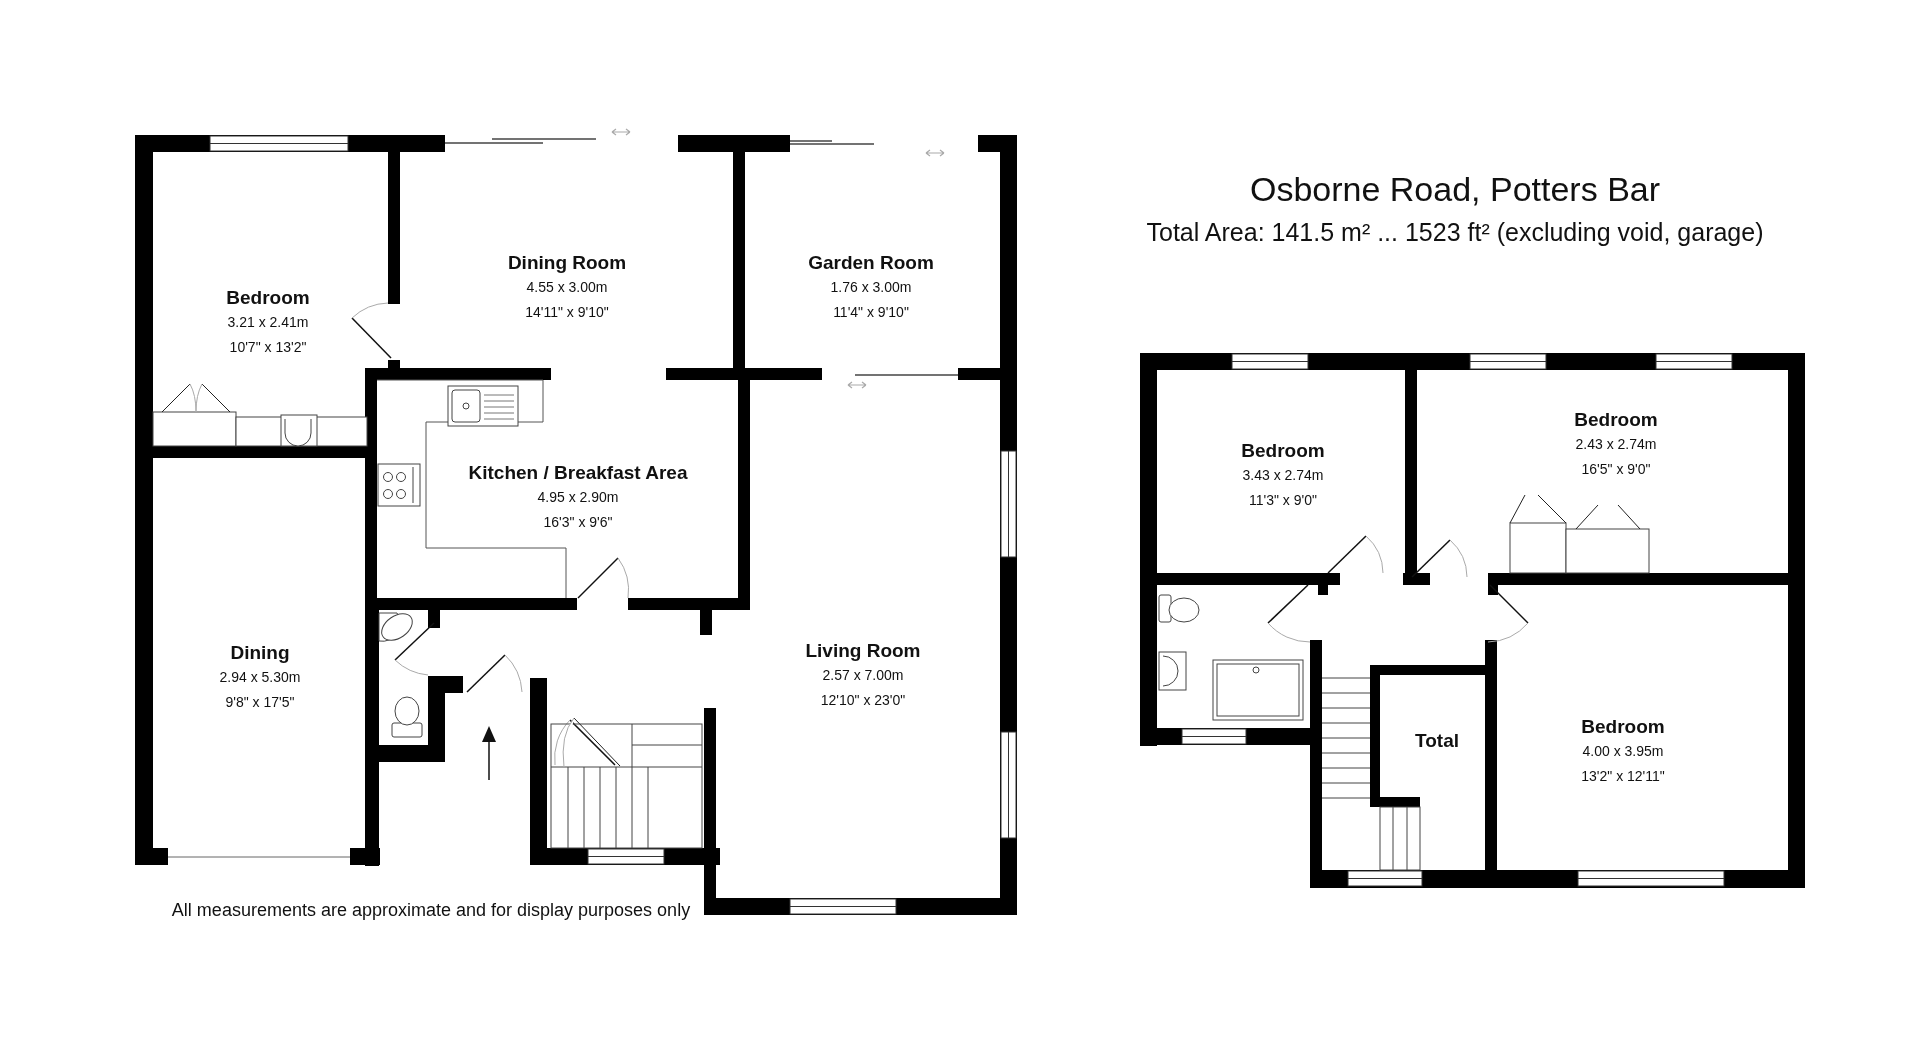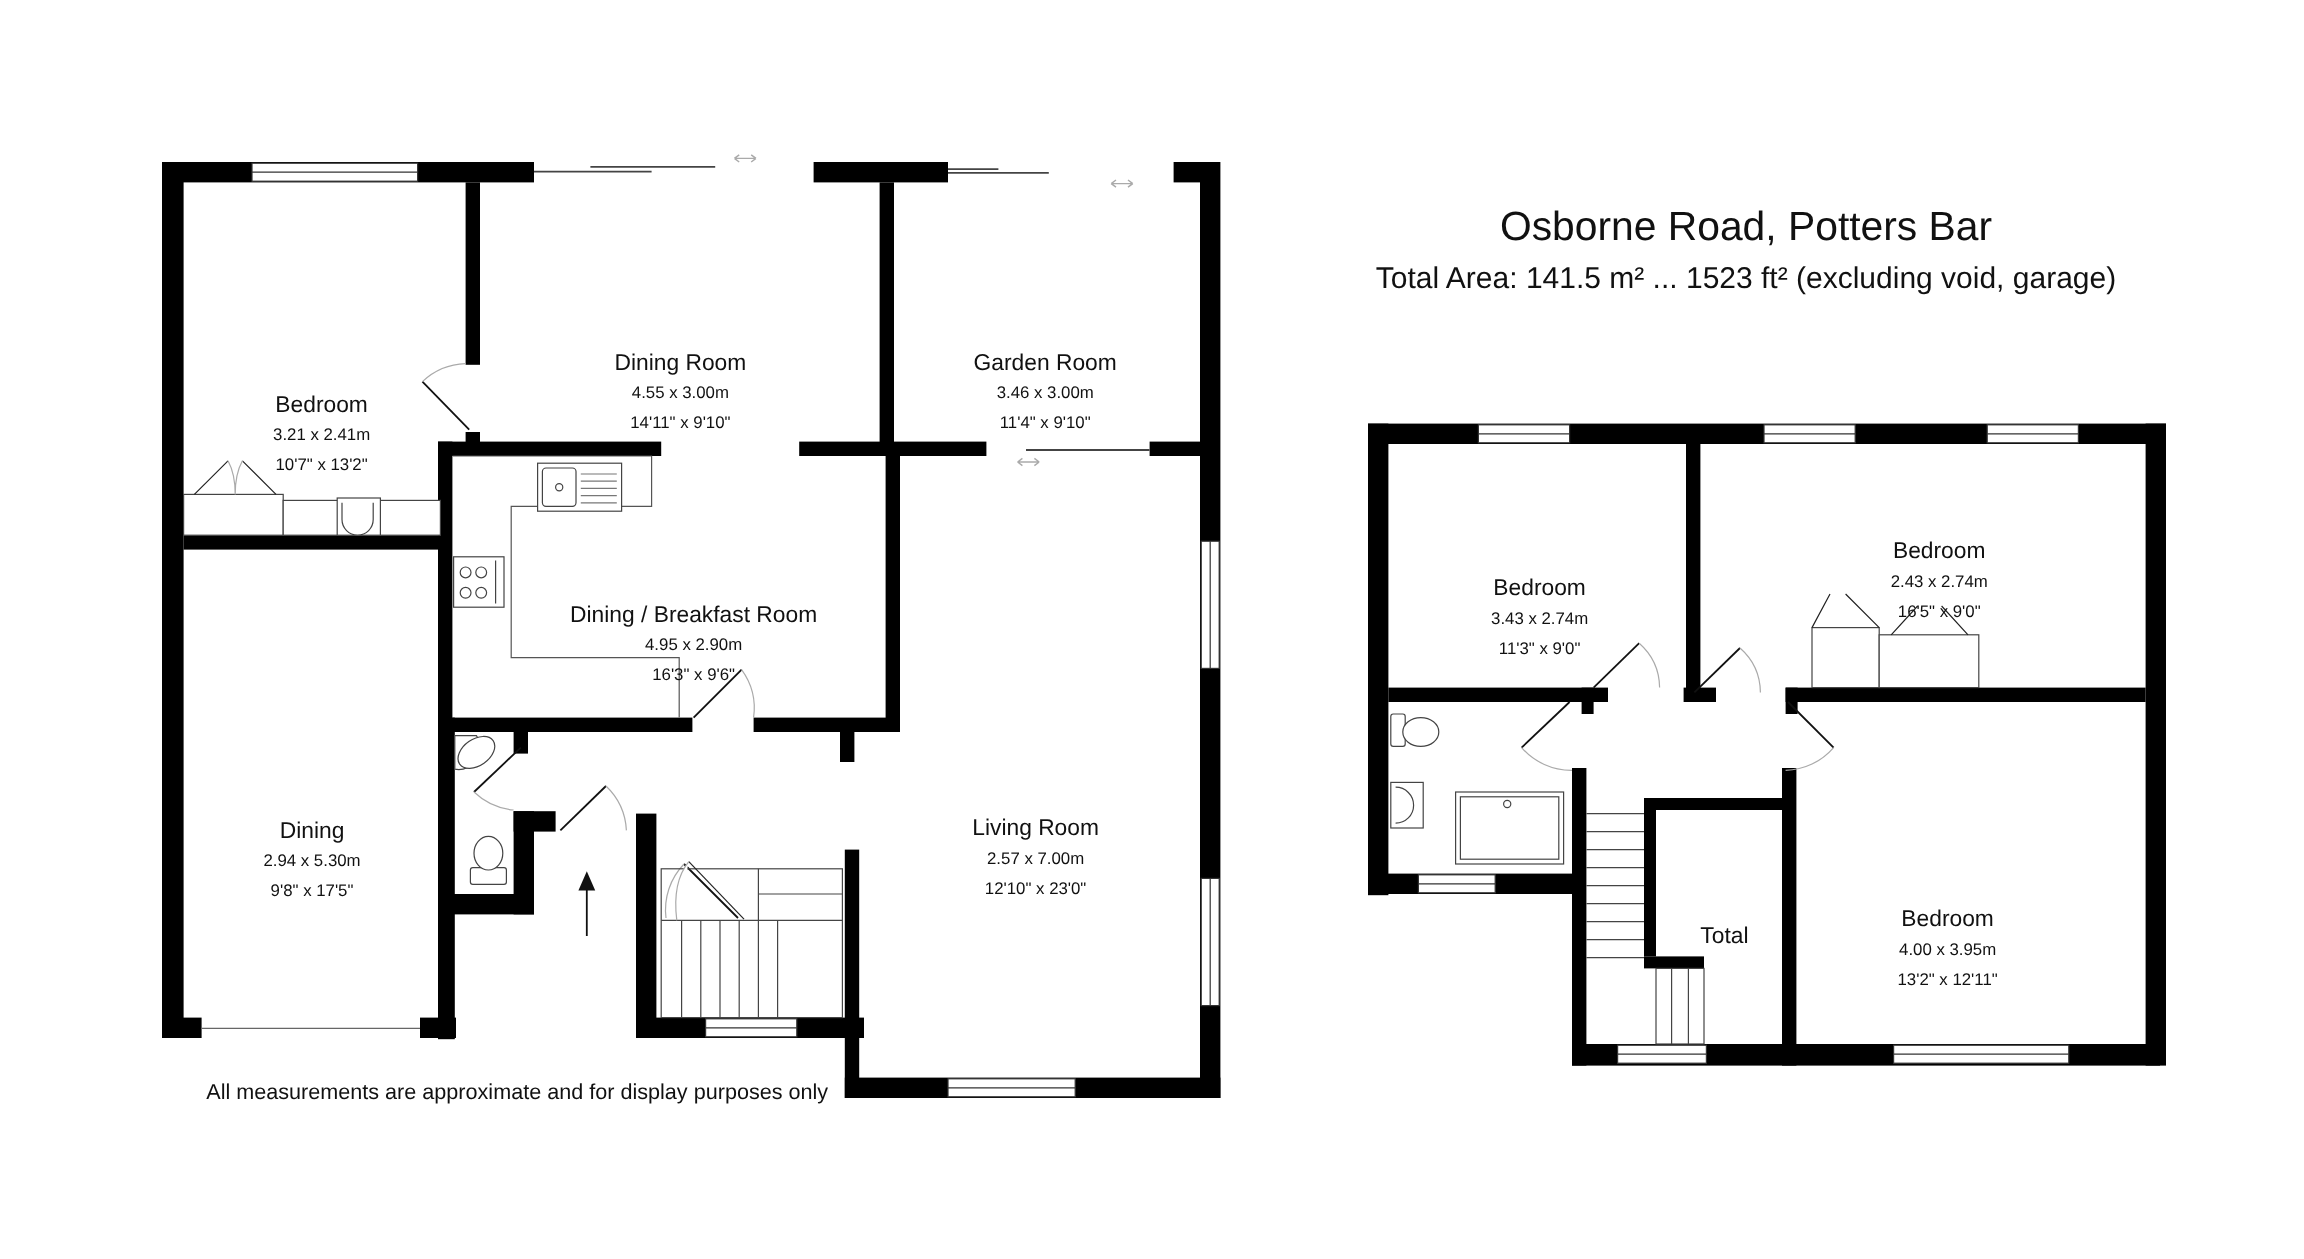--- a/index.html
+++ b/index.html
@@ -1,19 +1,19 @@
 <!DOCTYPE html>
 <html><head>
 <meta charset="utf-8">
 <style>
   html,body{margin:0;padding:0;background:#ffffff;}
   body{width:1920px;height:1049px;position:relative;overflow:hidden;font-family:"Liberation Sans",sans-serif;color:#111;}
   svg{position:absolute;left:0;top:0;}
   .room-label{position:absolute;text-align:center;transform:translateX(-50%);line-height:25px;white-space:nowrap;}
-  .room-name{font-weight:normal;font-size:19px;display:block;margin-top:40px;}
+  .room-name{font-weight:bold;font-size:19px;display:block;}
   .room-dim{font-size:14px;display:block;}
   .title{position:absolute;left:1455px;top:170px;transform:translateX(-50%);font-size:34px;white-space:nowrap;}
   .subtitle{position:absolute;left:1455px;top:218px;transform:translateX(-50%);font-size:25px;white-space:nowrap;}
   .disclaimer{position:absolute;left:416px;top:900px;transform:translateX(-50%);font-size:18px;white-space:nowrap;margin-left:15px;}
 </style>
 </head>
 <body>
 
 <svg width="1920" height="1049" viewBox="0 0 1920 1049" xmlns="http://www.w3.org/2000/svg">
 
@@ -253,25 +253,25 @@
   <span class="room-dim">3.21 x 2.41m</span>
   <span class="room-dim">10'7" x 13'2"</span>
 </div>
 <div class="room-label" style="left:567px;top:250px;">
   <span class="room-name">Dining Room</span>
   <span class="room-dim">4.55 x 3.00m</span>
   <span class="room-dim">14'11" x 9'10"</span>
 </div>
 <div class="room-label" style="left:871px;top:250px;">
   <span class="room-name">Garden Room</span>
-  <span class="room-dim">3.46 x 3.00m</span>
+  <span class="room-dim">1.76 x 3.00m</span>
   <span class="room-dim">11'4" x 9'10"</span>
 </div>
 <div class="room-label" style="left:578px;top:460px;">
-  <span class="room-name">Dining / Breakfast Room</span>
+  <span class="room-name">Kitchen / Breakfast Area</span>
   <span class="room-dim">4.95 x 2.90m</span>
   <span class="room-dim">16'3" x 9'6"</span>
 </div>
 <div class="room-label" style="left:260px;top:640px;">
   <span class="room-name">Dining</span>
   <span class="room-dim">2.94 x 5.30m</span>
   <span class="room-dim">9'8" x 17'5"</span>
 </div>
 <div class="room-label" style="left:863px;top:638px;">
   <span class="room-name">Living Room</span>

